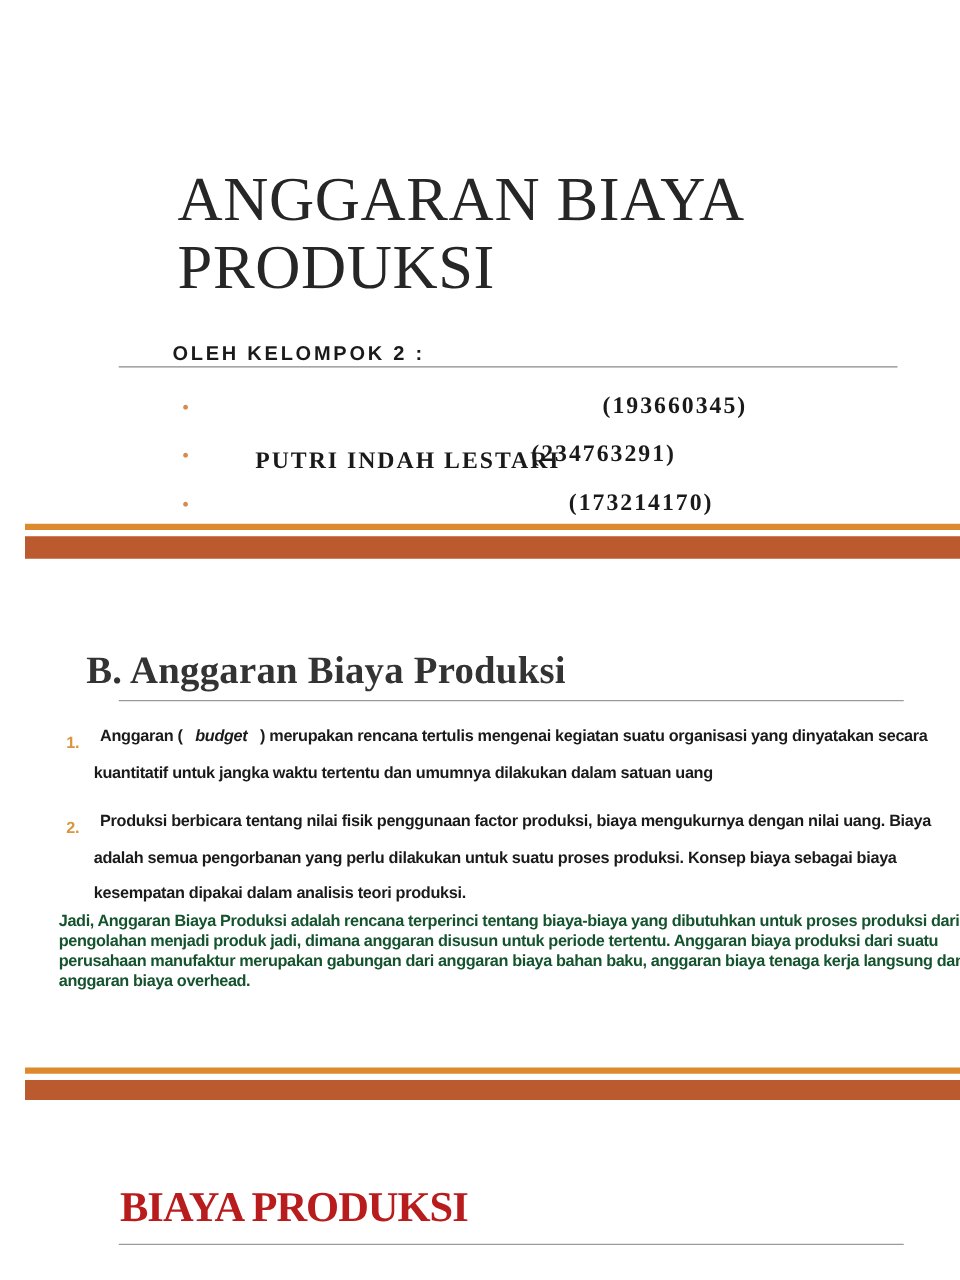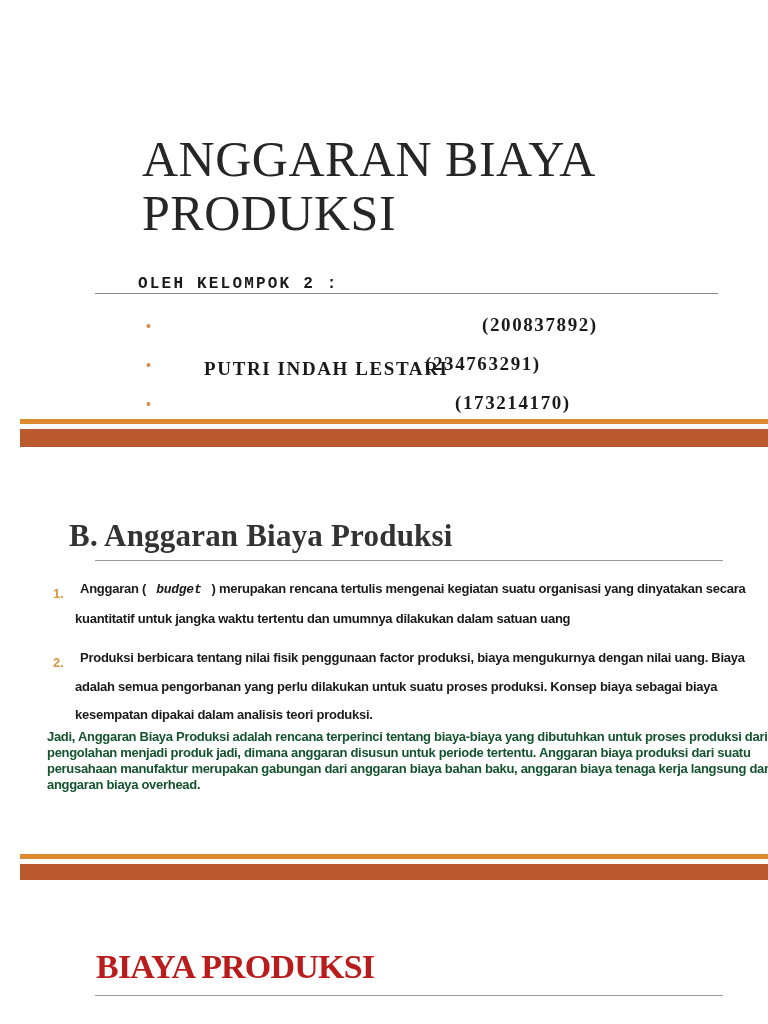--- a/index.html
+++ b/index.html
@@ -10,21 +10,21 @@
 
     
     #slide1 { top: 0; height: 399px; }
     .title1 {
       position: absolute; left: 117px; top: 112px;
       font-family: "Liberation Serif", serif; font-size: 50px; line-height: 54px;
       color: #262626; font-weight: normal; letter-spacing: 0.5px;
     }
     .subtitle1 {
       position: absolute; left: 118px; top: 255px;
-      font-family: Liberation Mono, monospace; font-size: 16px; font-weight: bold;
+      font-family: Liberation Sans, sans-serif; font-size: 16px; font-weight: bold;
       letter-spacing: 2.2px; color: #1a1a1a;
     }
     .rule1 { position: absolute; left: 75px; top: 273px; width: 623px; height: 1px; background: #8a8a8a; }
     .members { position: absolute; left: 116px; top: 284px; list-style: none; }
     .members li {
       position: relative; height: 34px; padding-left: 20px;
       font-family: "Liberation Serif", serif; font-size: 19px; font-weight: bold;
       letter-spacing: 1.6px; color: #1a1a1a; white-space: pre;
     }
     .members .bullet {
@@ -50,21 +50,21 @@
       letter-spacing: 0.2px;
     }
     .rule2 { position: absolute; left: 75px; top: 108px; width: 628px; height: 1px; background: #9a9a9a; }
     .num-list { position: absolute; left: 23px; top: 118px; width: 730px; list-style: none; }
     .num-list li {
       position: relative; padding-left: 27px; margin-bottom: 11px;
       font-family: "Liberation Sans", sans-serif; font-size: 13px; font-weight: bold;
       line-height: 28.5px; color: #1a1a1a; letter-spacing: -0.25px;
     }
     .num-list .num { position: absolute; left: 0; top: 0; color: #d9963f; }
-    .num-list em { font-style: italic; font-family: Liberation Mono, monospace; }
+    .num-list em { font-style: italic; }
     .para {
       position: absolute; left: 27px; top: 277px; width: 735px;
       font-family: Liberation Sans, sans-serif; font-size: 13px; font-weight: bold;
       line-height: 16px; color: #14532d; letter-spacing: -0.3px;
     }
 
     
     #slide3 { top: 865px; height: 159px; }
     .title3 {
       position: absolute; left: 76px; top: 63px;
@@ -85,21 +85,21 @@
   <h1 class="title1">
     <span>ANGGARAN BIAYA</span><br>
     <span>PRODUKSI</span>
   </h1>
   <div class="subtitle1">OLEH KELOMPOK 2 :</div>
   <div class="rule1"></div>
   <ul class="members">
     <li>
       <span class="bullet">•</span>
       <span class="name">PUTRI INDAH LESTARI</span>
-      <span class="nim" style="left:336px">(200837892)</span>
+      <span class="nim" style="left:336px">(193660345)</span>
     </li>
     <li>
       <span class="bullet">•</span>
       <span class="nim" style="left:279px">(234763291)</span>
     </li>
     <li>
       <span class="bullet">•</span>
       <span class="name">TIZA DIVANIA TANJUNG</span>
       <span class="nim" style="left:309px">(173214170)</span>
     </li>

